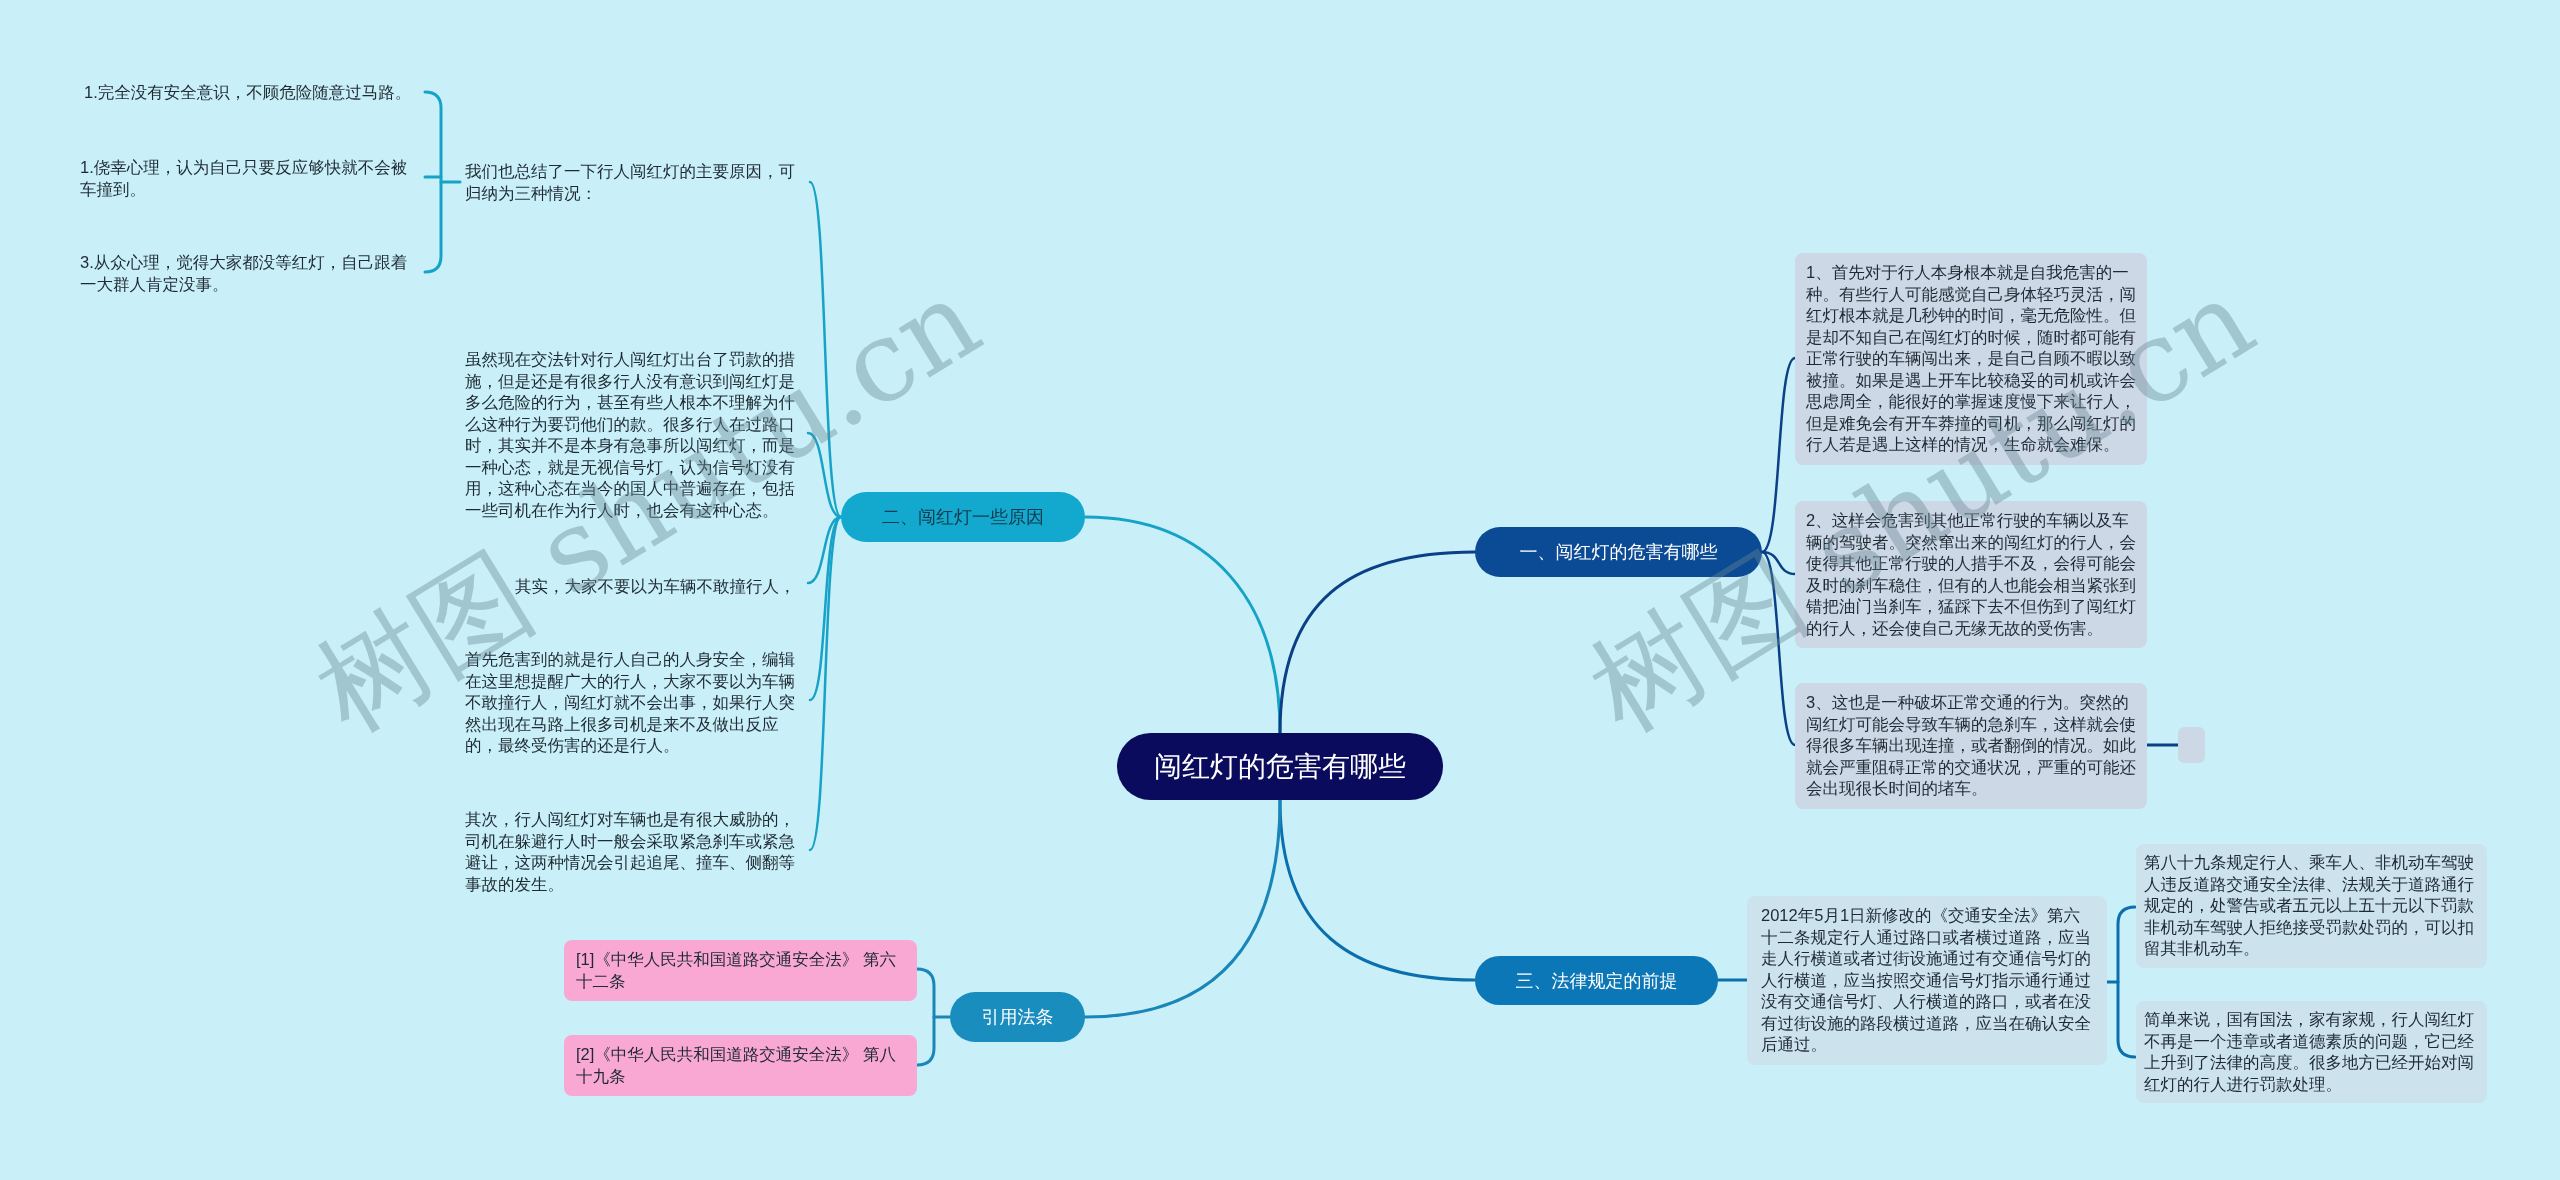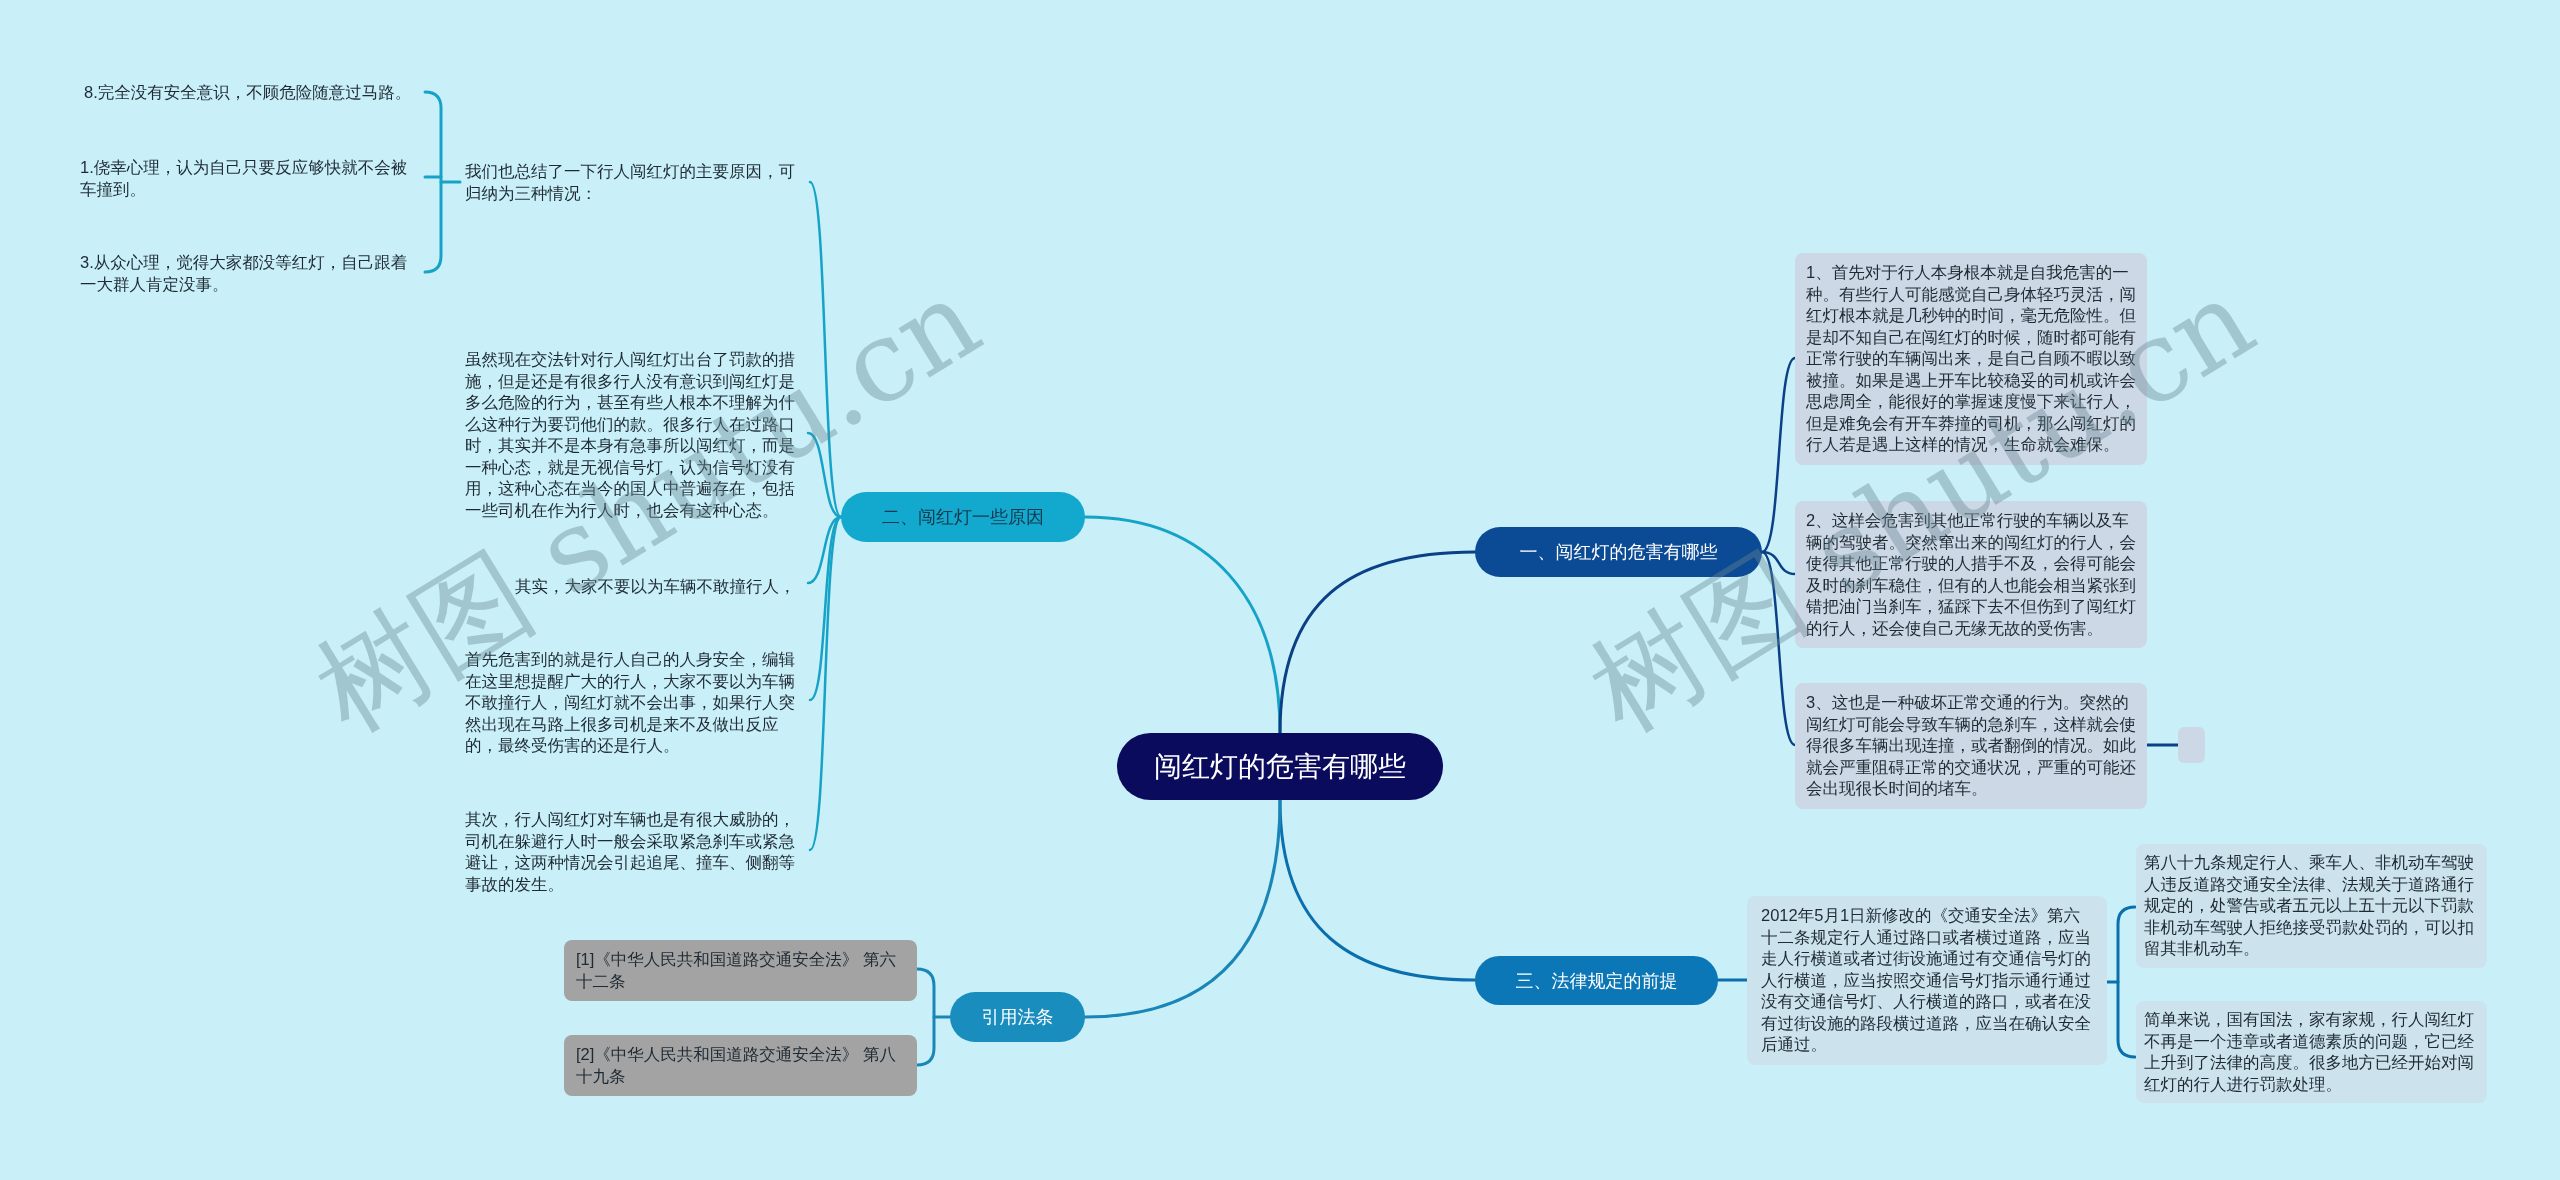--- a/index.html
+++ b/index.html
@@ -26,21 +26,21 @@
       word-break: break-all;
     }
     .box {
       position: absolute; z-index: 2; box-sizing: border-box;
       border-radius: 8px; padding: 9px 11px;
       font-size: 16.5px; line-height: 21.5px; color: #1f2a33;
       word-break: break-all;
     }
     .box.harm { background: #cdd8e6; width: 352px; left: 1795px; }
     .box.lawbox { background: #cce3ee; }
-    .box.citebox { background: #a3a3a3; width: 353px; left: 564px; padding: 9px 12px; }
+    .box.citebox { background: #f9a8d4; width: 353px; left: 564px; padding: 9px 12px; }
     .empty-box { position: absolute; z-index: 2; left: 2178px; top: 727px; width: 27px; height: 36px; border-radius: 6px; background: #cdd8e6; }
     .watermark {
       position: absolute; z-index: 3; pointer-events: none;
       transform: translate(-50%, -50%) rotate(-31.5deg);
       font-family: "DejaVu Serif", "Liberation Serif", serif;
       font-size: 112px; color: rgba(105, 135, 145, 0.40); white-space: nowrap;
     }
   </style>
 </head>
 <body>
@@ -89,21 +89,21 @@
   </div>
 
   <div class="pill reasons" style="left:841px; top:492px; width:244px; height:50px;">
     <span>二、闯红灯一些原因</span>
   </div>
 
   <div class="note" style="left:465px; top:161px;">
     <span>我们也总结了一下行人闯红灯的主要原因，可归纳为三种情况：</span>
   </div>
   <div class="note" style="left:84px; top:82px;">
-    <span>8.完全没有安全意识，不顾危险随意过马路。</span>
+    <span>1.完全没有安全意识，不顾危险随意过马路。</span>
   </div>
   <div class="note" style="left:80px; top:157px;">
     <span>1.侥幸心理，认为自己只要反应够快就不会被车撞到。</span>
   </div>
   <div class="note" style="left:80px; top:252px;">
     <span>3.从众心理，觉得大家都没等红灯，自己跟着一大群人肯定没事。</span>
   </div>
   <div class="note" style="left:465px; top:349px;">
     <span>虽然现在交法针对行人闯红灯出台了罚款的措施，但是还是有很多行人没有意识到闯红灯是多么危险的行为，甚至有些人根本不理解为什么这种行为要罚他们的款。很多行人在过路口时，其实并不是本身有急事所以闯红灯，而是一种心态，就是无视信号灯，认为信号灯没有用，这种心态在当今的国人中普遍存在，包括一些司机在作为行人时，也会有这种心态。</span>
   </div>

